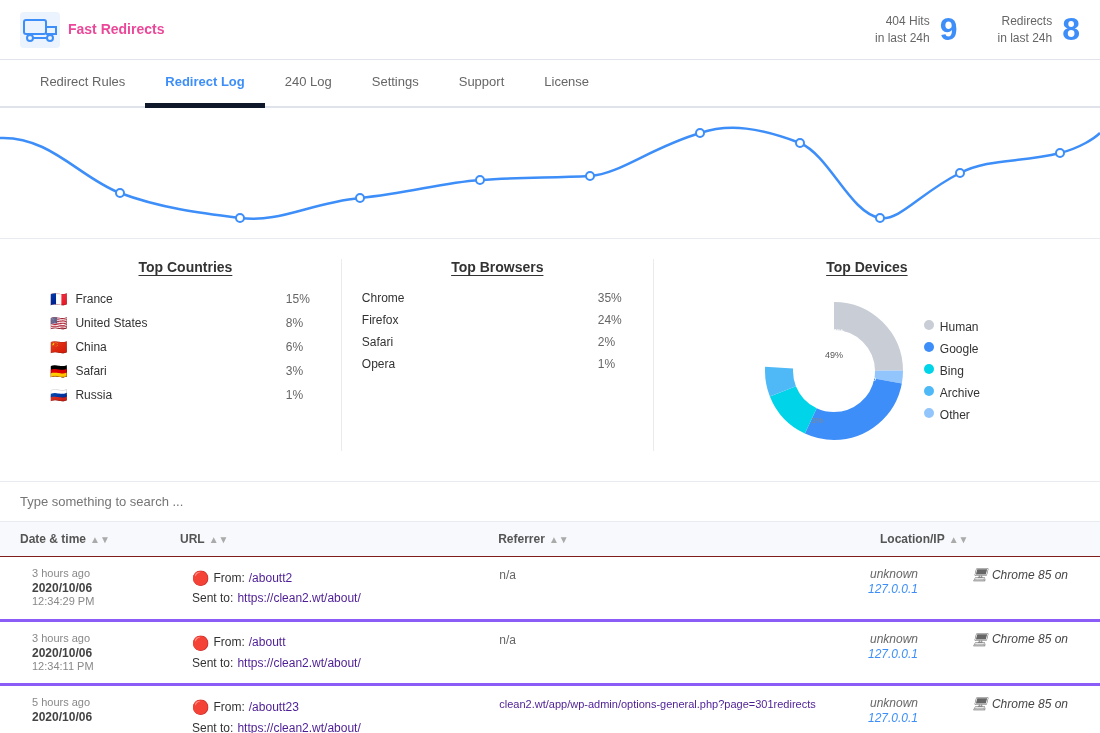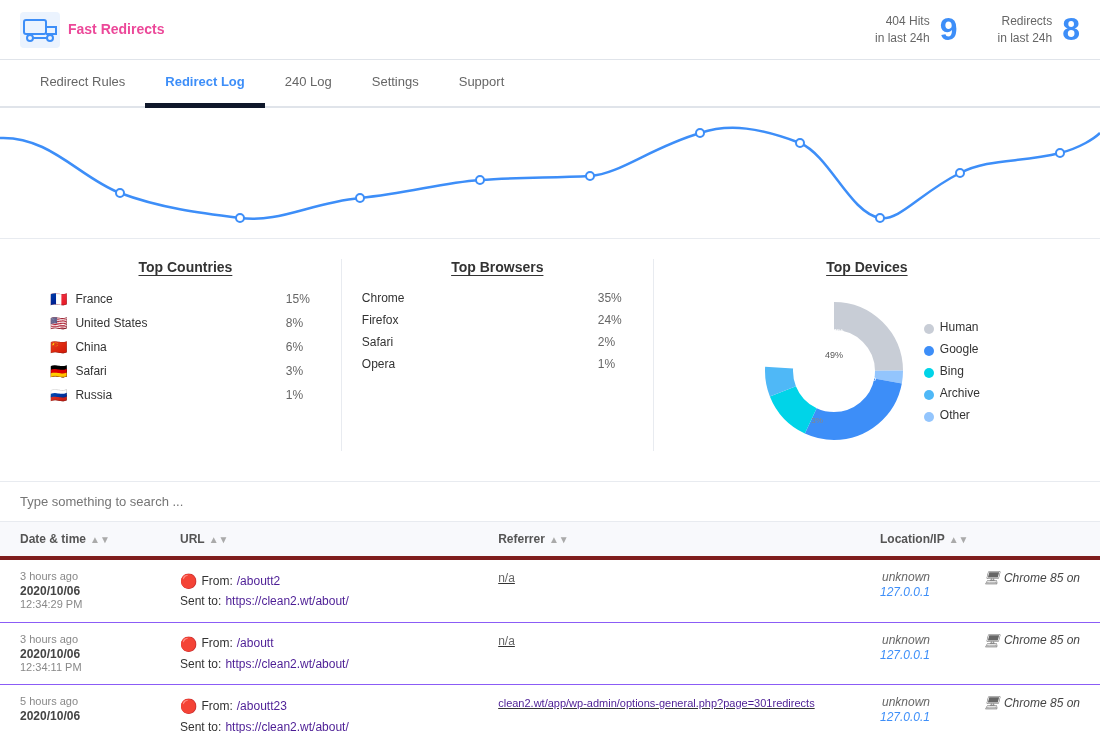--- a/index.html
+++ b/index.html
@@ -136,21 +136,21 @@
       padding: 0 10px;
     }
     .donut-legend {
       display: flex;
       flex-direction: column;
       gap: 8px;
       padding-left: 10px;
     }
     .legend-item {
       display: flex;
-      align-items: flex-end;
+      align-items: flex-start;
       gap: 6px;
       font-size: 12px;
       color: #333;
     }
     .legend-dot {
       width: 10px;
       height: 10px;
       border-radius: 50%;
       flex-shrink: 0;
     }
@@ -171,49 +171,49 @@
       background: transparent;
     }
 
     
     .table-container {
       background: white;
     }
     .table-header {
       display: flex;
       padding: 10px 20px;
-      border-bottom: 4px solid #7f1d1d;
+      border-bottom: 1px solid #7f1d1d;
       background: #f8f9fc;
     }
     .th {
       font-size: 12px;
       font-weight: 600;
       color: #555;
       display: flex;
       align-items: center;
       gap: 4px;
     }
     .th-date { width: 160px; flex-shrink: 0; }
     .th-url { flex: 1; }
     .th-referrer { flex: 1.2; }
     .th-location { width: 200px; flex-shrink: 0; }
     .sort-icon { color: #aaa; font-size: 10px; }
 
     .table-row-wrap {
       display: flex;
-      padding: 10px 20px;
-      border-bottom: 1px solid #8b5cf6;
+      padding: 10px 32px;
+      border-bottom: 3px solid #8b5cf6;
       align-items: flex-start;
     }
     .td-date {
       width: 160px;
       flex-shrink: 0;
     }
     .td-url { flex: 1; }
-    .td-referrer { flex: 1.2; text-decoration: underline; }
+    .td-referrer { flex: 1.2; }
     .td-location { width: 200px; flex-shrink: 0; font-style: italic; }
     .ago { font-size: 11px; color: #888; margin-bottom: 2px; }
     .date-main { font-size: 12px; color: #444; font-weight: 600; }
     .date-time { font-size: 11px; color: #888; }
     .from-line, .sent-line {
       font-size: 12px;
       line-height: 1.6;
       display: flex;
       align-items: center;
       gap: 4px;
@@ -259,20 +259,21 @@
     </div>
   </div>
 </div>
 
 <div class="tabs">
   <div class="tab">Redirect Rules</div>
   <div class="tab active">Redirect Log</div>
   <div class="tab">240 Log</div>
   <div class="tab">Settings</div>
   <div class="tab">Support</div>
+  <div class="tab">License</div>
 </div>
 
 <div class="chart-area">
   <svg class="chart-svg" viewBox="0 0 1100 130" preserveAspectRatio="none">
     <path d="M0,20 C50,18 80,60 120,75 C160,90 200,95 240,100 C280,105 310,85 360,80 C410,75 440,65 480,62 C520,59 550,60 590,58 C620,56 650,30 700,15 C730,5 760,10 800,25 C830,38 850,95 880,100 C900,103 920,75 960,55 C990,40 1020,45 1060,35 C1080,30 1095,20 1100,15" stroke="#3d8ef8" stroke-width="2.5" fill="none"></path>
 
     <circle cx="120" cy="75" r="4" fill="white" stroke="#3d8ef8" stroke-width="2"></circle>
     <circle cx="240" cy="100" r="4" fill="white" stroke="#3d8ef8" stroke-width="2"></circle>
     <circle cx="360" cy="80" r="4" fill="white" stroke="#3d8ef8" stroke-width="2"></circle>
     <circle cx="480" cy="62" r="4" fill="white" stroke="#3d8ef8" stroke-width="2"></circle>

